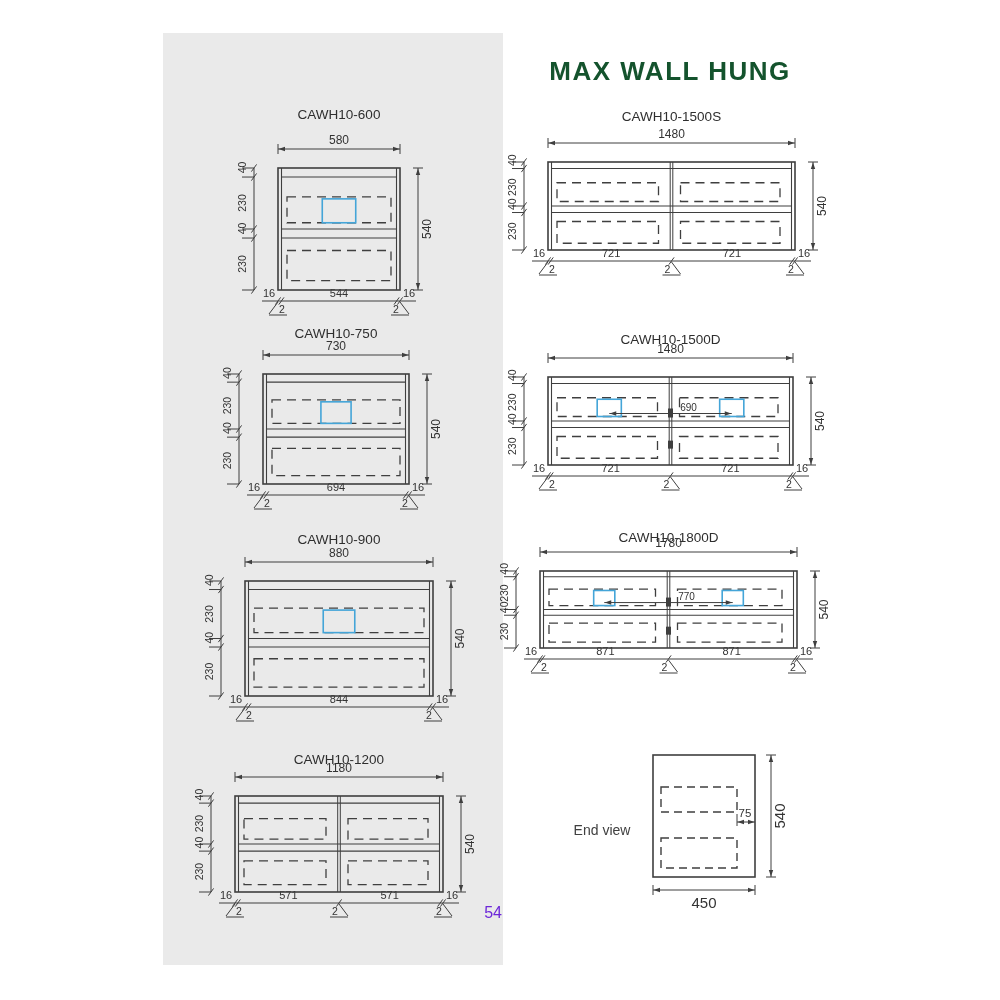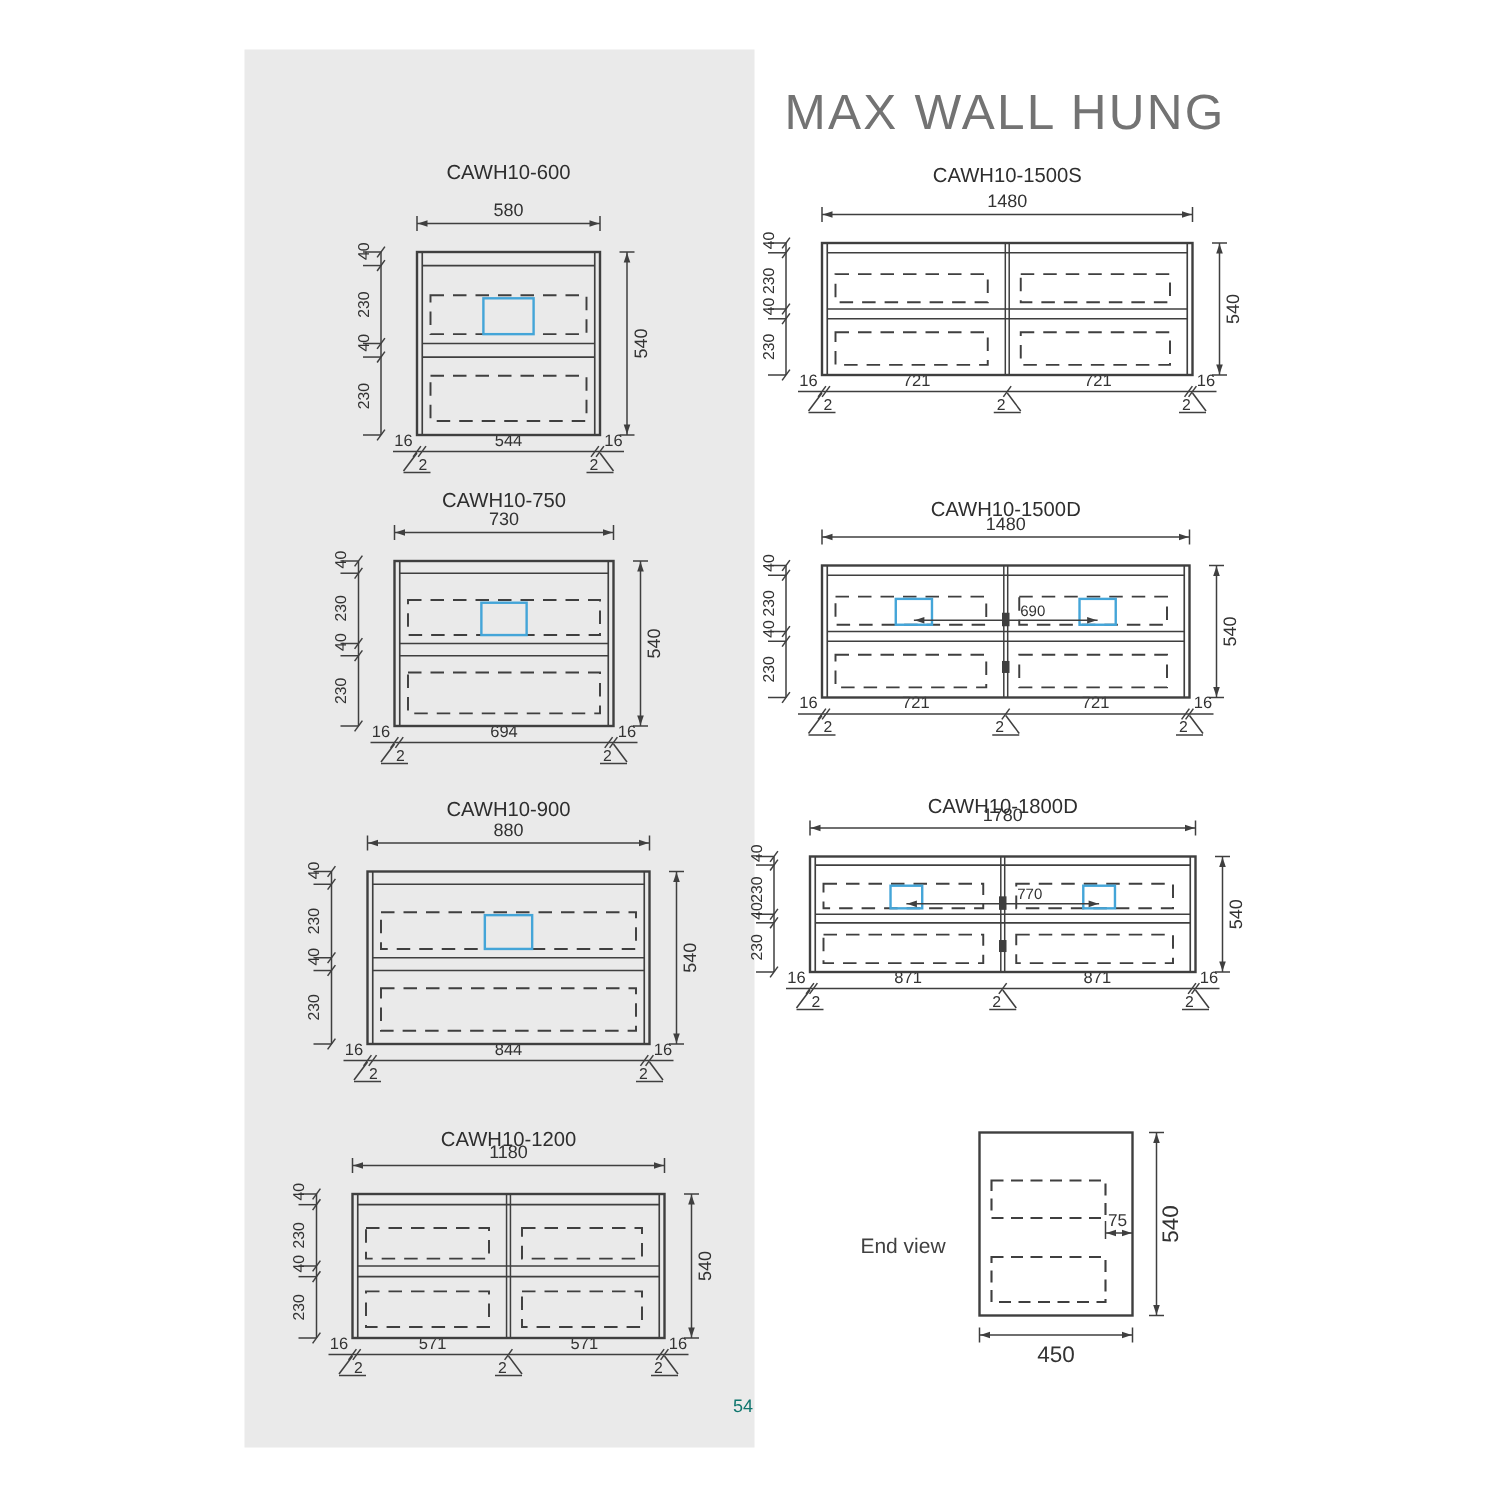--- a/index.html
+++ b/index.html
@@ -6,25 +6,25 @@
   body{
     width:1000px;height:1000px;position:relative;background:#ffffff;
     font-family:"Liberation Sans","DejaVu Sans",sans-serif;overflow:hidden;
   }
   .panel{
     position:absolute;left:163px;top:33px;width:340px;height:932px;
     background:#eaeaea;
   }
   .sheet-title{
     position:absolute;left:500px;top:56px;width:340px;text-align:center;
-    font-size:33px;letter-spacing:1.5px;color:#737373;font-weight:400;
+    font-size:26px;letter-spacing:1.5px;color:#14532d;font-weight:700;
   }
   .page-number{
-    position:absolute;left:478px;top:930px;width:24px;text-align:right;
-    font-size:12px;color:#0f766e;
+    position:absolute;left:478px;top:904px;width:24px;text-align:right;
+    font-size:16px;color:#6d28d9;
   }
   .end-view-label{
     position:absolute;left:556px;top:822px;width:92px;text-align:center;
     font-size:14px;color:#404040;
   }
   svg.canvas{position:absolute;left:0;top:0;}
   text{font-family:"Liberation Sans","DejaVu Sans",sans-serif;}
 </style>
 </head>
 <body>

